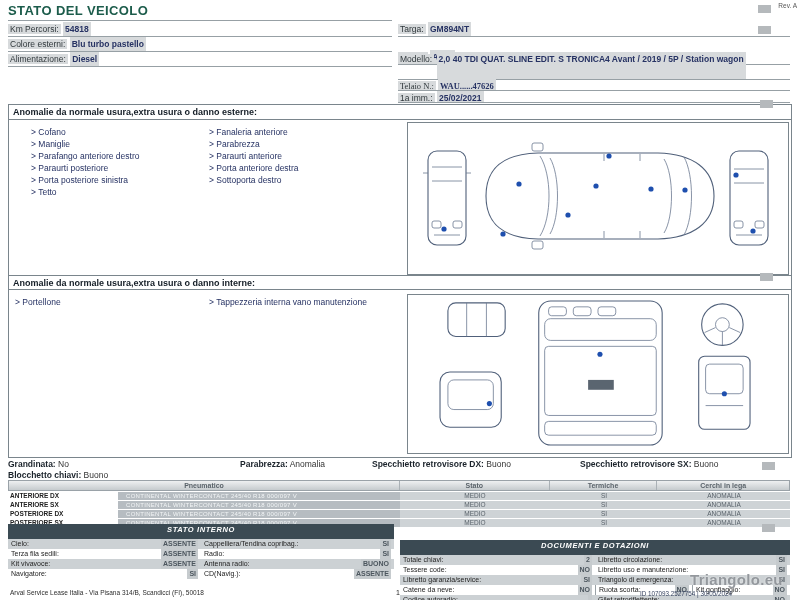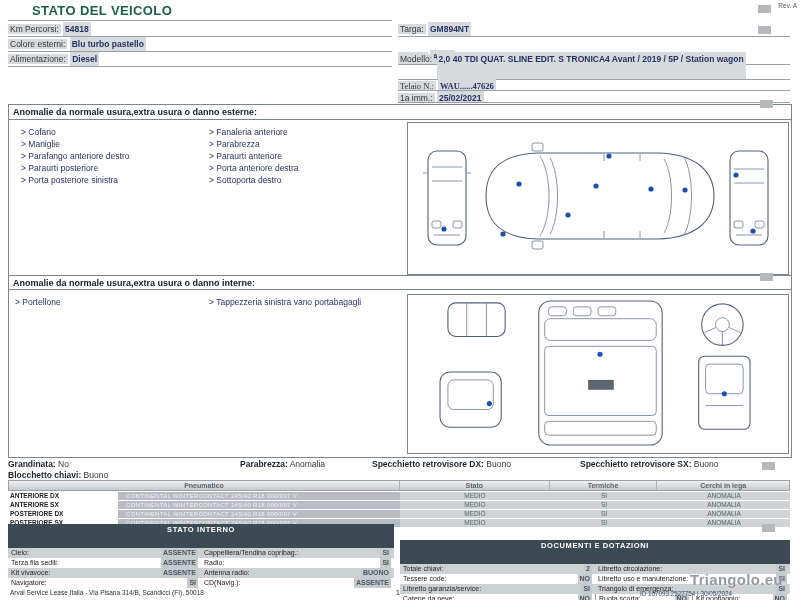--- a/index.html
+++ b/index.html
@@ -28,22 +28,22 @@
       border-right:1px solid #aab1b6;box-sizing:border-box;}
   .w1{width:392px;} .w2{width:150px;} .w3{width:108px;} .w4{width:132px;border-right:none;}
   .trow{display:flex;height:8px;margin-top:1px;}
   .tcell{overflow:hidden;white-space:nowrap;box-sizing:border-box;}
   .pos{width:110px;font-weight:bold;color:#222;padding-left:2px;font-size:6.5px;line-height:8px;}
   .desc{width:282px;background:var(--tyredesc,#b6bcc1);color:#f2f5f6;padding-left:8px;
         font-size:6px;line-height:8px;letter-spacing:.3px;}
   .stato{width:150px;background:var(--graycell,#ced3d6);color:#59626a;text-align:center;font-size:6.5px;line-height:8px;}
   .term{width:108px;background:var(--graycell,#ced3d6);color:#59626a;text-align:center;font-size:6.5px;line-height:8px;}
   .cerchi{width:132px;background:var(--graycell,#ced3d6);color:#59626a;text-align:center;font-size:6.5px;line-height:8px;}
-  .bhead{height:24px;background:var(--darkhead,#3b4a53);color:#fff;font-size:7.5px;font-weight:bold;
-         text-align:center;line-height:11px;letter-spacing:.6px;}
+  .bhead{height:15px;background:var(--darkhead,#3b4a53);color:#fff;font-size:7.5px;font-weight:bold;
+         text-align:center;line-height:11px;letter-spacing:.6px;font-style:italic;}
   .brow{display:flex;font-size:7px;line-height:10px;height:10px;}
   .brow:nth-child(even){background:#ccd1d4;}
   .bcell{display:flex;justify-content:space-between;padding:0 3px;box-sizing:border-box;}
   .bl{color:#222;white-space:nowrap;overflow:hidden;}
   .bv{font-weight:bold;color:#4c565e;background:#c6cbce;padding:0 2px;white-space:nowrap;}
   .half{width:50%;} .q1{width:195px;} .q2{width:97px;border-left:1px solid #99a1a6;} .q3{width:98px;border-left:1px solid #99a1a6;}
   .company{font-size:6.5px;color:#2c2c2c;}
   .pageno{font-size:7px;color:#222;}
   .docid{font-size:6.3px;color:#3a4663;filter:blur(.4px);white-space:nowrap;}
   .watermark{font-size:15px;font-weight:bold;color:rgba(125,130,136,.8);letter-spacing:.3px;
@@ -52,21 +52,21 @@
   .ln{fill:none;stroke:#50607a;stroke-width:1.1;}
   .ln2{fill:none;stroke:#6b7890;stroke-width:.8;}
   .dot{fill:var(--dot,#1e4fae);stroke:none;}
   .dark{fill:#5a6570;stroke:none;}
 </style>
 </head>
 <body>
 
 <div>
 
-  <div class="abs page-title" style="left:8px;top:3px;margin-left:24px;">STATO DEL VEICOLO</div>
+  <div class="abs page-title" style="left:8px;top:3px;">STATO DEL VEICOLO</div>
   <div class="abs rev" style="right:3px;top:2px;">Rev. A</div>
   <div class="abs hline" style="left:8px;top:20px;width:384px;"></div>
 
   <div class="abs info-row" style="left:8px;top:22px;width:384px;height:14px;">
     <span class="lab">Km Percorsi:</span>
     <span class="val">54818</span>
   </div>
   <div class="abs info-row" style="left:8px;top:37px;width:384px;height:14px;">
     <span class="lab">Colore esterni:</span>
     <span class="val">Blu turbo pastello</span>
@@ -93,27 +93,28 @@
     <span class="val">WAU......47626</span>
   </div>
   <div class="abs info-row" style="left:398px;top:91px;width:392px;height:11px;">
     <span class="lab">1a imm.:</span>
     <span class="val">25/02/2021</span>
   </div>
 
   <div class="abs box" style="left:8px;top:104px;width:782px;height:352px;">
 
     <div class="abs section-title" style="left:0;top:0;width:100%;height:15px;">Anomalie da normale usura,extra usura o danno esterne:</div>
-    <div class="abs" style="left:12px;top:21px;width:190px;">
+    <div class="abs" style="left:22px;top:21px;width:190px;">
 
     <div class="anomaly">Cofano</div>
         <div class="anomaly">Maniglie</div>
         <div class="anomaly">Parafango anteriore destro</div>
         <div class="anomaly">Paraurti posteriore</div>
         <div class="anomaly">Porta posteriore sinistra</div>
+        <div class="anomaly">Tetto</div>
       </div>
     <div class="abs" style="left:200px;top:21px;width:190px;">
 
     <div class="anomaly">Fanaleria anteriore</div>
         <div class="anomaly">Parabrezza</div>
         <div class="anomaly">Paraurti anteriore</div>
         <div class="anomaly">Porta anteriore destra</div>
         <div class="anomaly">Sottoporta destro</div>
       </div>
 
@@ -169,21 +170,21 @@
       </svg>
     </div>
 
     <div class="abs section-title" style="left:0;top:170px;width:100%;height:15px;border-top:1px solid #7a858c;">Anomalie da normale usura,extra usura o danno interne:</div>
     <div class="abs" style="left:6px;top:191px;width:190px;">
 
     <div class="anomaly">Portellone</div>
       </div>
     <div class="abs" style="left:200px;top:191px;width:175px;">
 
-    <div class="anomaly">Tappezzeria sinistra vano portabagagli</div>
+    <div class="anomaly">Tappezzeria interna vano manutenzione</div>
       </div>
 
     <div class="abs box" style="left:398px;top:189px;width:380px;height:158px;">
       <svg width="378" height="156" viewBox="0 0 378 158">
         <g>
           <rect class="ln" x="38" y="8" width="58" height="34" rx="8"></rect>
           <line class="ln2" x1="57" y1="8" x2="57" y2="42"></line>
           <line class="ln2" x1="77" y1="8" x2="77" y2="42"></line>
         </g>
         <g>

